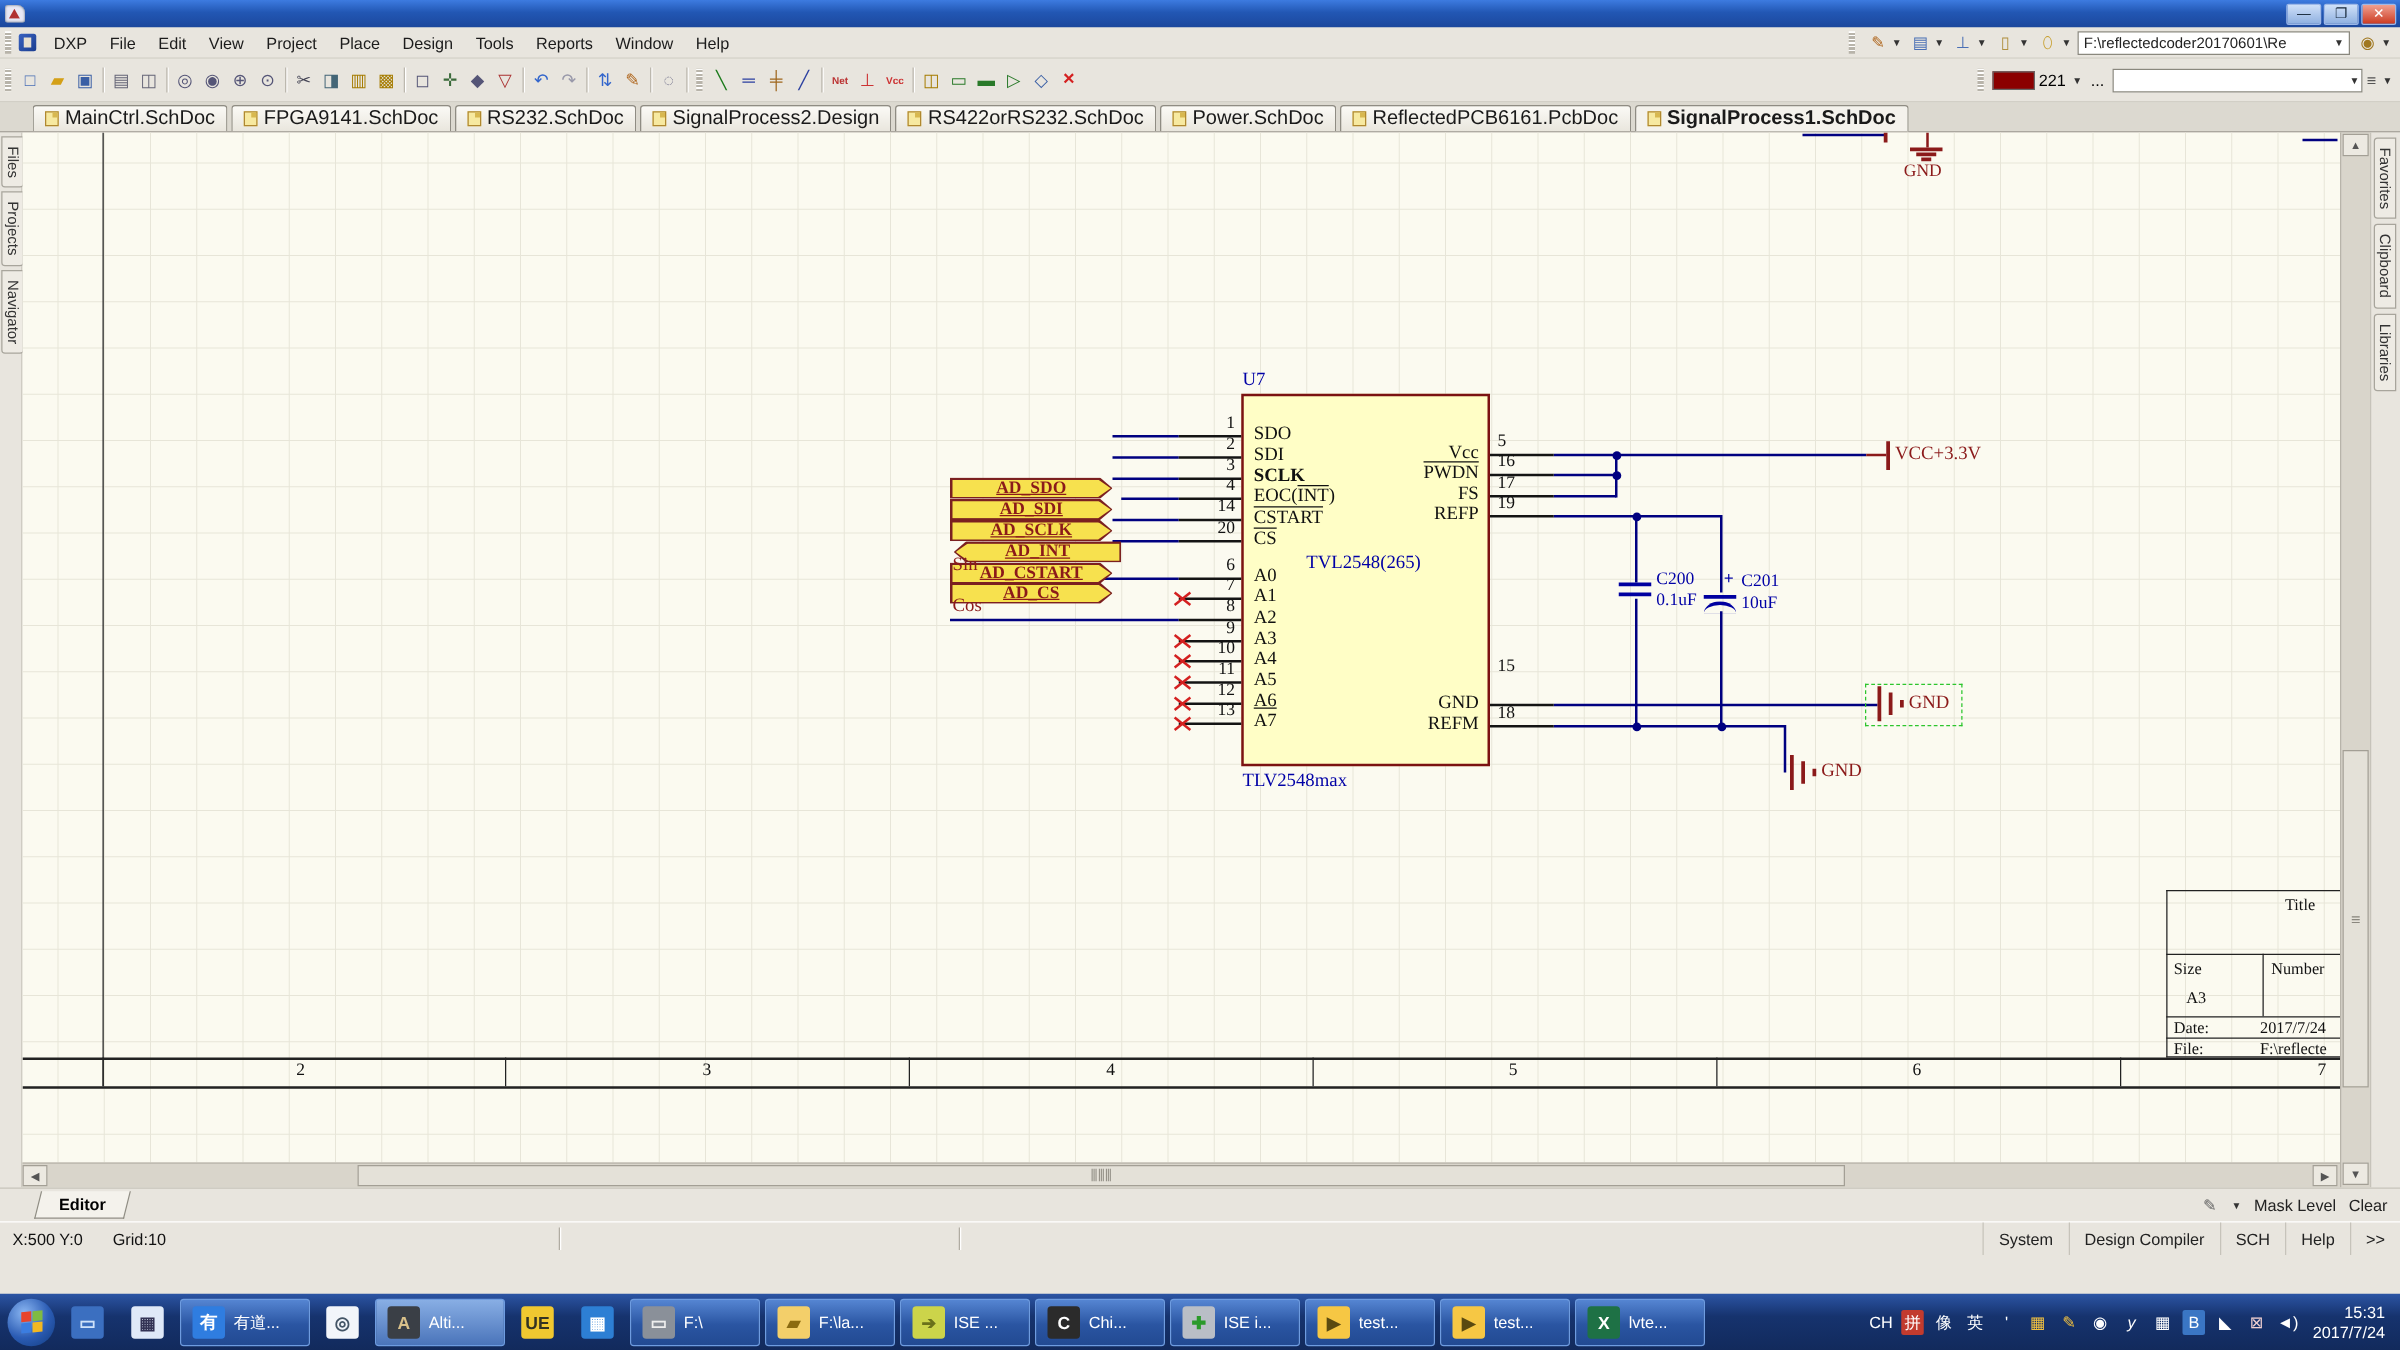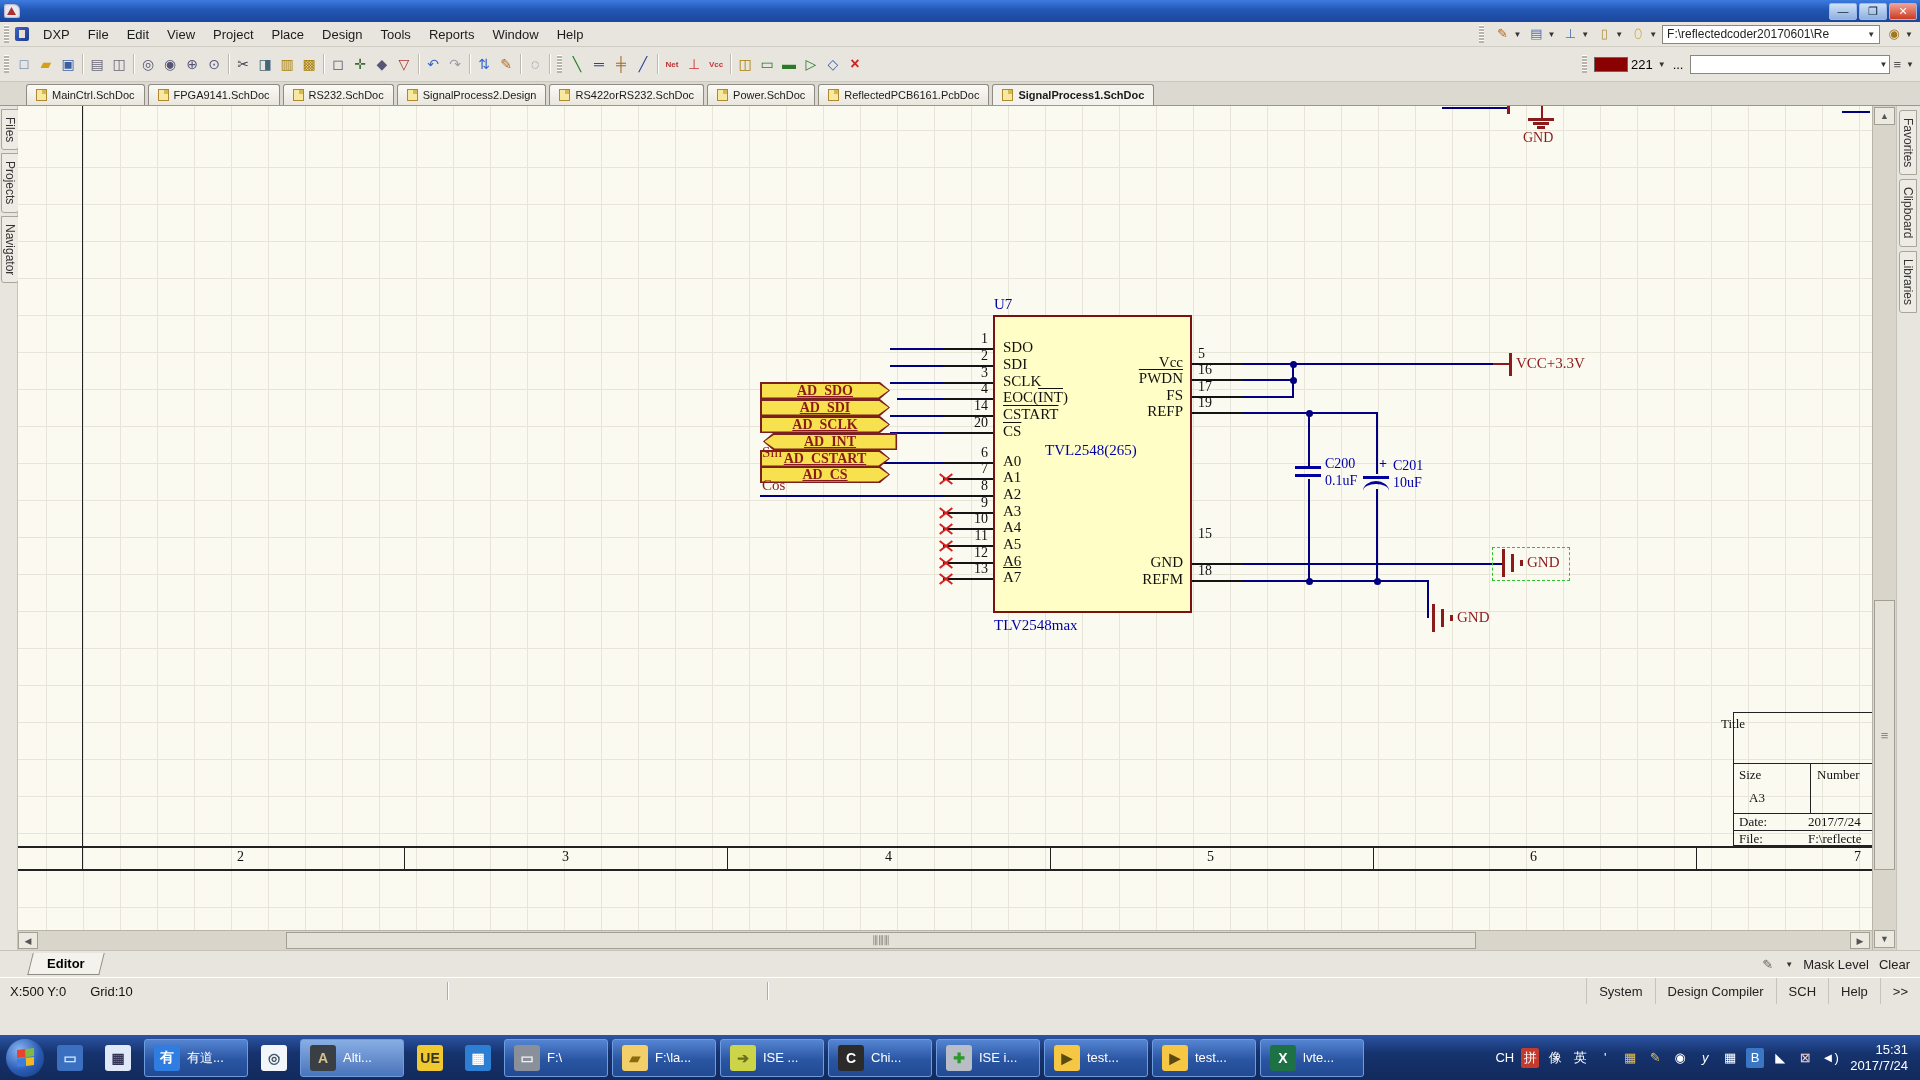--- a/index.html
+++ b/index.html
@@ -49,21 +49,21 @@
   .swatch { width:34px; height:15px; background:#8b0000; border:1px solid #666; }
   .combo-empty { width:200px; height:19px; background:#fff; border:1px solid #8a887e;
     display:flex; align-items:center; }
   .combo-empty .dd { margin-left:auto; margin-right:2px; }
 
   
   #tabsrow { left:0; top:82px; width:1920px; height:24px; background:#dcd9d0;
     display:flex; align-items:flex-end; padding-left:26px; gap:3px; border-bottom:1px solid #9a978e; }
   .dtab { height:21px; display:flex; align-items:center; gap:5px; padding:0 9px;
     background:linear-gradient(#fbfaf6,#e9e6dd); border:1px solid #8f8c83; border-bottom:none;
-    border-radius:3px 3px 0 0; font-size:11px; color:#1a1a1a; white-space:nowrap; }
+    border-radius:3px 3px 0 0; font-size:16px; color:#1a1a1a; white-space:nowrap; }
   .dtab.active { font-weight:bold; background:#f4f2ec; }
   .docicon { width:11px; height:12px; background:#f7e9a0; border:1px solid #b08830; position:relative; }
   .docicon:before { content:""; position:absolute; right:0; top:0; width:4px; height:4px; background:#d8b850; }
 
   
   #leftstrip { left:0; top:106px; width:18px; height:844px; background:#e8e5de; border-right:1px solid #c6c3ba; }
   #rightstrip { left:1896px; top:106px; width:24px; height:844px; background:#e8e5de; border-left:1px solid #c6c3ba; }
   .vtab { writing-mode:vertical-rl; font-size:12px; color:#333; background:#eeebe4;
     border:1px solid #a8a59c; border-radius:0 0 3px 3px; padding:7px 1px; margin:3px 1px; display:block; }
   #rightstrip .vtab { border-radius:3px 0 0 3px; margin:4px 2px; }
@@ -439,21 +439,21 @@
       <div class="sch-serif blue pl" style="left: 1027px; top: 336px;">TVL2548(265)</div>
       <div class="sch-serif blue pl" style="left: 976px; top: 511px;">TLV2548max</div>
       <div class="pinline" style="left: 925px; top: 242px; width: 50px;"></div>
       <div class="sch-serif blk pn" style="left: 925px; top: 225px; width: 45px; text-align: right;">1</div>
       <div class="sch-serif blk pl" style="left: 985px; top: 233px;">SDO</div>
       <div class="pinline" style="left: 925px; top: 259px; width: 50px;"></div>
       <div class="sch-serif blk pn" style="left: 925px; top: 242px; width: 45px; text-align: right;">2</div>
       <div class="sch-serif blk pl" style="left: 985px; top: 250px;">SDI</div>
       <div class="pinline" style="left: 925px; top: 276px; width: 50px;"></div>
       <div class="sch-serif blk pn" style="left: 925px; top: 259px; width: 45px; text-align: right;">3</div>
-      <div class="sch-serif blk pl" style="left: 985px; top: 267px;">SCLK</div>
+      <div class="sch-serif blk pl" style="left: 985px; top: 267px; font-weight: bold;">SCLK</div>
       <div class="pinline" style="left: 925px; top: 292px; width: 50px;"></div>
       <div class="sch-serif blk pn" style="left: 925px; top: 275px; width: 45px; text-align: right;">4</div>
       <div class="sch-serif blk pl" style="left: 985px; top: 283px;">EOC(<span class="ol-full">INT</span>)</div>
       <div class="pinline" style="left: 925px; top: 309px; width: 50px;"></div>
       <div class="sch-serif blk pn" style="left: 925px; top: 292px; width: 45px; text-align: right;">14</div>
       <div class="sch-serif blk pl" style="left: 985px; top: 300px;"><span class="ol-full">CSTART</span></div>
       <div class="pinline" style="left: 925px; top: 326px; width: 50px;"></div>
       <div class="sch-serif blk pn" style="left: 925px; top: 309px; width: 45px; text-align: right;">20</div>
       <div class="sch-serif blk pl" style="left: 985px; top: 317px;"><span class="ol-full">CS</span></div>
       <div class="pinline" style="left: 925px; top: 356px; width: 50px;"></div>
@@ -563,21 +563,21 @@
       <div class="gbar" style="left: 1519px; top: 20px; width: 8px; height: 3px;"></div>
       <div class="sch-serif dred pn" style="left: 1505px; top: 24px;">GND</div>
       <div class="wire" style="left: 1424px; top: 1px; width: 67px; height: 2px;"></div>
       <div class="redline" style="left: 1489px; top: 0px; width: 3px; height: 8px;"></div>
       <div class="wire" style="left: 1824px; top: 5px; width: 28px; height: 2px;"></div>
       <div style="position: absolute; left: 1715px; top: 606px; width: 139px; height: 134px; border-top: 1px solid rgb(34, 34, 34); border-bottom: 1px solid rgb(34, 34, 34); border-left: 1px solid rgb(34, 34, 34); border-image: initial; border-right: none;"></div>
       <div class="tb-line" style="left: 1715px; top: 657px; width: 139px; height: 1px;"></div>
       <div class="tb-line" style="left: 1715px; top: 707px; width: 139px; height: 1px;"></div>
       <div class="tb-line" style="left: 1715px; top: 724px; width: 139px; height: 1px;"></div>
       <div class="tb-line" style="left: 1792px; top: 657px; width: 1px; height: 50px;"></div>
-      <div class="sch-serif tb-text" style="left: 1703px; top: 610px;">Title</div>
+      <div class="sch-serif tb-text" style="left: 1810px; top: 610px;">Title</div>
       <div class="sch-serif tb-text" style="left: 1721px; top: 661px;">Size</div>
       <div class="sch-serif tb-text" style="left: 1731px; top: 684px;">A3</div>
       <div class="sch-serif tb-text" style="left: 1799px; top: 661px;">Number</div>
       <div class="sch-serif tb-text" style="left: 1721px; top: 708px;">Date:</div>
       <div class="sch-serif tb-text" style="left: 1790px; top: 708px;">2017/7/24</div>
       <div class="sch-serif tb-text" style="left: 1721px; top: 725px;">File:</div>
       <div class="sch-serif tb-text" style="left: 1790px; top: 725px;">F:\reflecte</div>
     </div>
 
   <div id="vscroll" class="abs sb">

